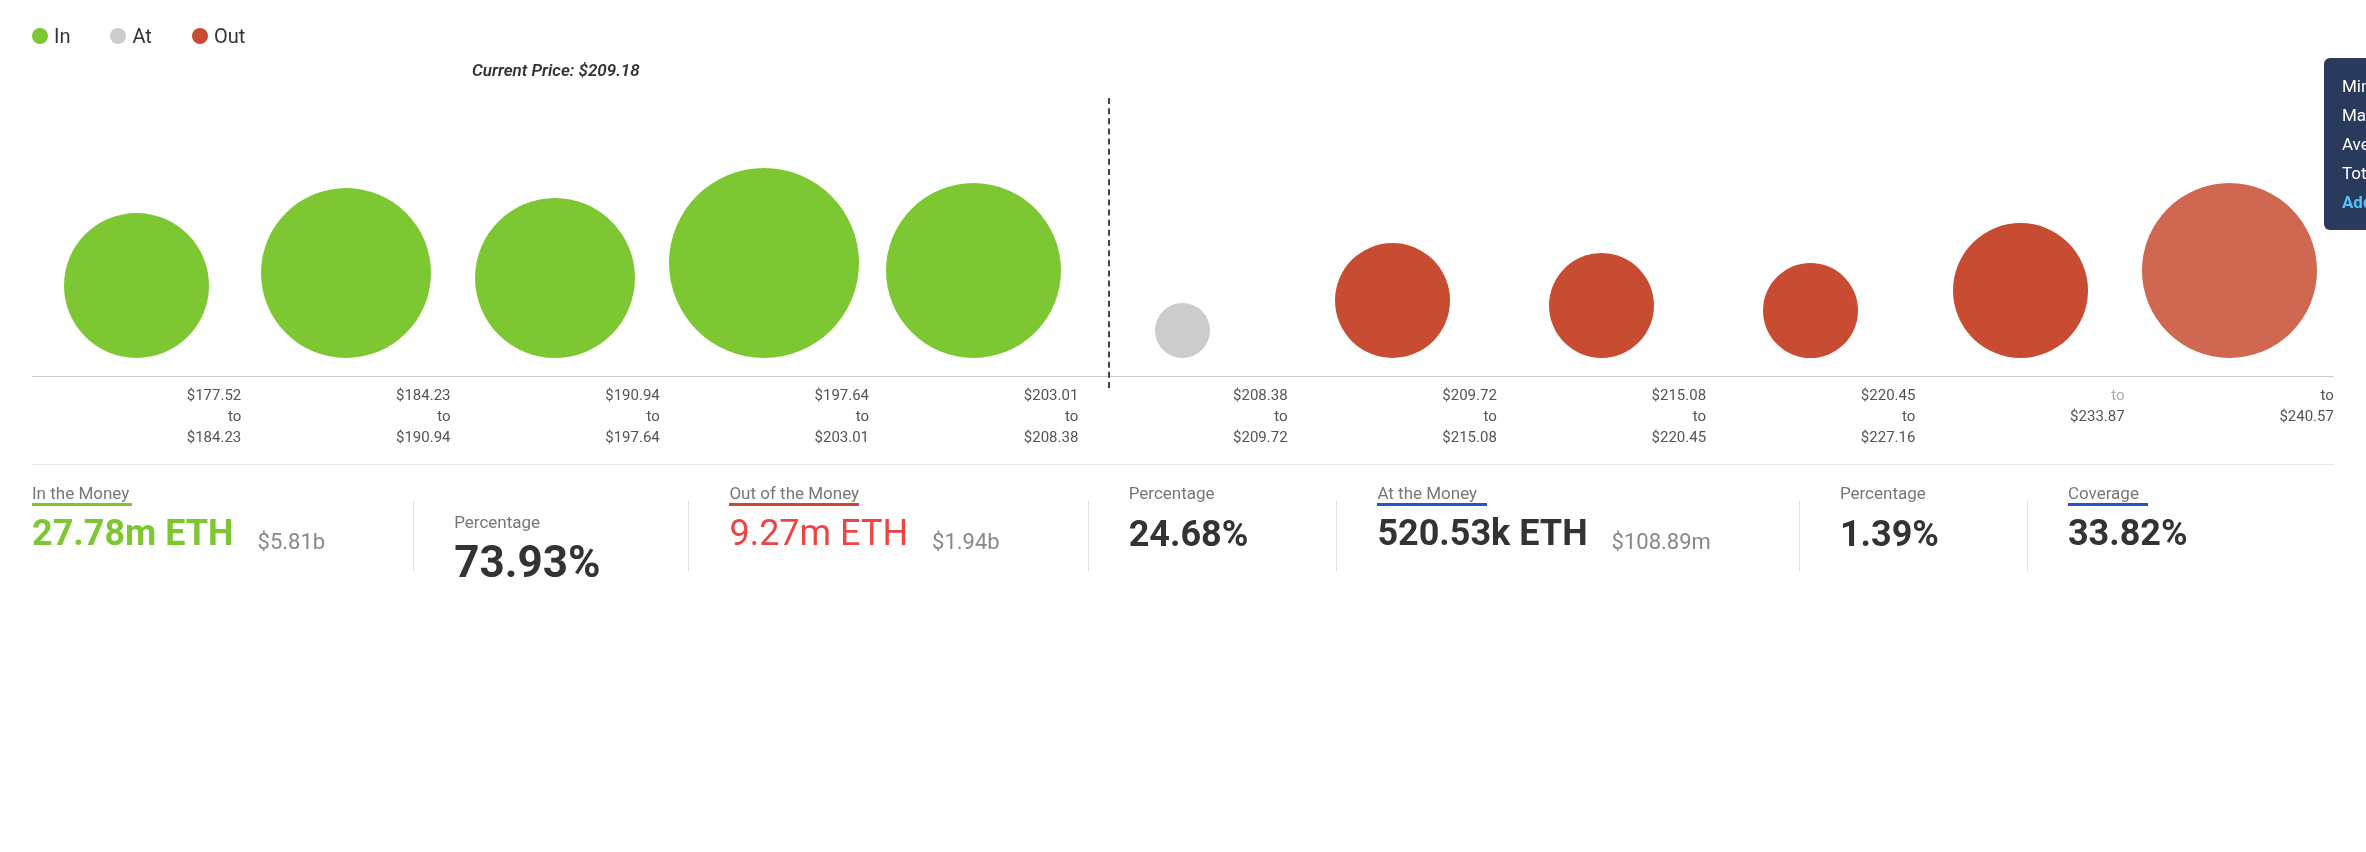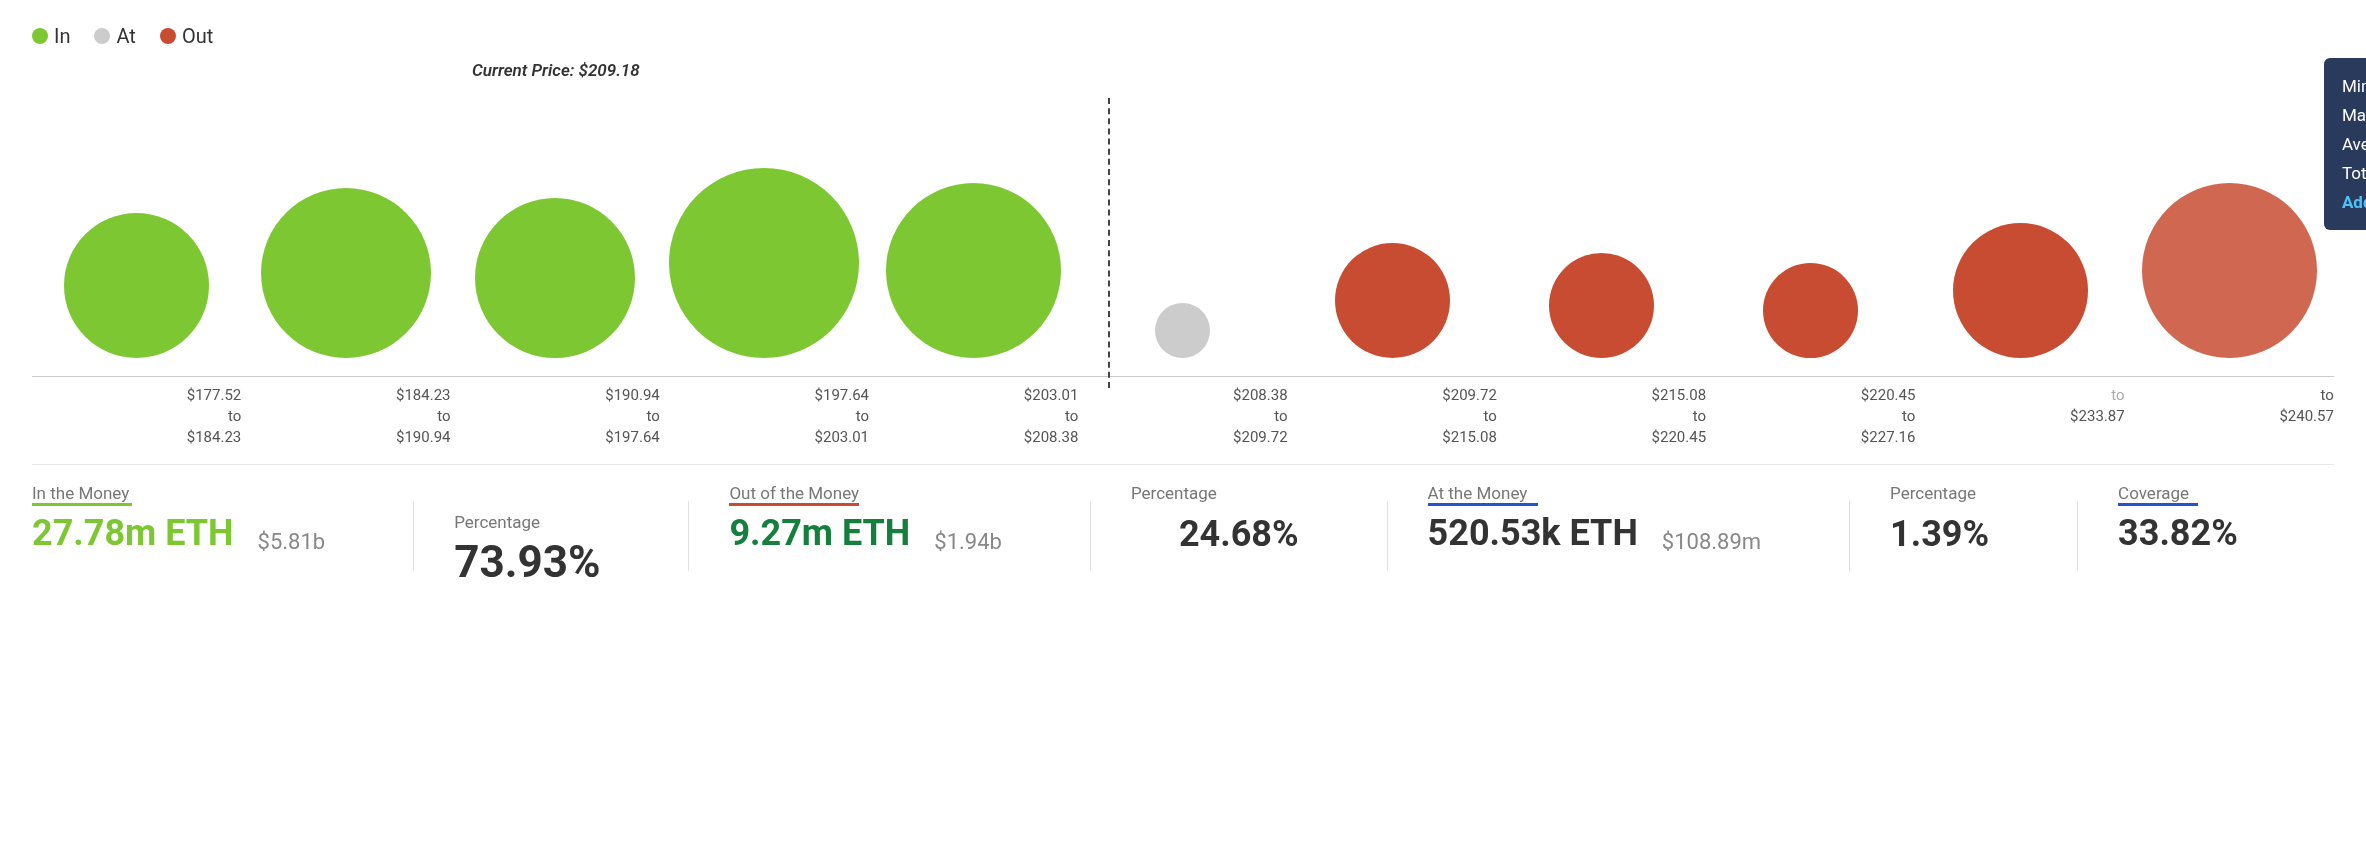--- a/index.html
+++ b/index.html
@@ -5,21 +5,21 @@
     * { box-sizing: border-box; margin: 0; padding: 0; }
     body { font-family: -apple-system, BlinkMacSystemFont, 'Segoe UI', Roboto, sans-serif; background: #fff; color: #333; }
     .container { width: 2366px; min-height: 852px; padding: 24px 32px; position: relative; }
     .header { display: flex; justify-content: space-between; align-items: center; padding-bottom: 16px; border-bottom: 1px solid #e8e8e8; }
     .title { font-size: 28px; font-weight: 600; color: #222; display: flex; align-items: center; gap: 10px; }
     .help-icon { width: 22px; height: 22px; border-radius: 50%; border: 1.5px solid #999; display: flex; align-items: center; justify-content: center; color: #999; font-size: 13px; cursor: pointer; }
     .tabs { display: flex; gap: 32px; align-items: center; }
     .tab { font-size: 22px; color: #999; cursor: pointer; padding-bottom: 6px; }
     .tab.active { color: #222; border-bottom: 3px solid #2255cc; font-weight: 600; }
     .subtitle { font-size: 18px; color: #555; margin: 18px 0 12px; font-style: italic; }
-    .legend { display: flex; align-items: center; gap: 24px; margin-bottom: 20px; font-size: 20px; }
+    .legend { display: flex; align-items: center; gap: 40px; margin-bottom: 20px; font-size: 20px; }
     .legend-item { display: flex; align-items: center; gap: 6px; }
     .legend-dot { width: 16px; height: 16px; border-radius: 50%; }
     .chart-area { position: relative; height: 380px; margin-bottom: 8px; }
     .current-price-label { position: absolute; top: -8px; left: 440px; font-size: 17px; font-style: italic; font-weight: 600; color: #333; white-space: nowrap; }
     .bubbles-row { display: flex; align-items: flex-end; gap: 0; position: absolute; top: 30px; left: 0; right: 0; height: 280px; }
     .bubble-col { display: flex; flex-direction: column; align-items: center; justify-content: flex-end; flex: 1; height: 100%; }
     .bubble { border-radius: 50%; display: block; }
     .bubble.green { background: #7dc832; }
     .bubble.red { background: #c84c32; }
     .bubble.gray { background: #cccccc; }
@@ -187,29 +187,29 @@
       <div class="stat-label-bar" style="background:transparent;"></div>
       <div style="font-size:17px;color:#777;margin-bottom:4px;">Percentage</div>
       <div class="stat-pct" style="font-size:44px;font-weight:700;">73.93%</div>
     </div>
     <div class="divider"></div>
 
     <div class="stat-block">
       <div class="stat-label">Out of the Money</div>
       <div class="stat-label-bar" style="background:#c84c32; width:130px;"></div>
       <div class="stat-value">
-        <span style="color:#15803d; font-size:36px; font-weight:700;">9.27m ETH</span>
+        <span style="color:#ef4444; font-size:36px; font-weight:400;">9.27m ETH</span>
         <span class="stat-sub">$1.94b</span>
       </div>
     </div>
     <div class="divider"></div>
 
     <div class="stat-block">
       <div style="font-size:17px;color:#777;margin-bottom:10px;">Percentage</div>
-      <div class="stat-pct" style="font-size:36px;font-weight:700;margin-left:48px;">24.68%</div>
+      <div class="stat-pct" style="font-size:36px;font-weight:700;">24.68%</div>
     </div>
     <div class="divider"></div>
 
     <div class="stat-block">
       <div class="stat-label">At the Money</div>
       <div class="stat-label-bar" style="background:#2255cc; width:110px;"></div>
       <div class="stat-value">
         <span style="color:#333; font-size:36px; font-weight:700;">520.53k ETH</span>
         <span class="stat-sub">$108.89m</span>
       </div>

